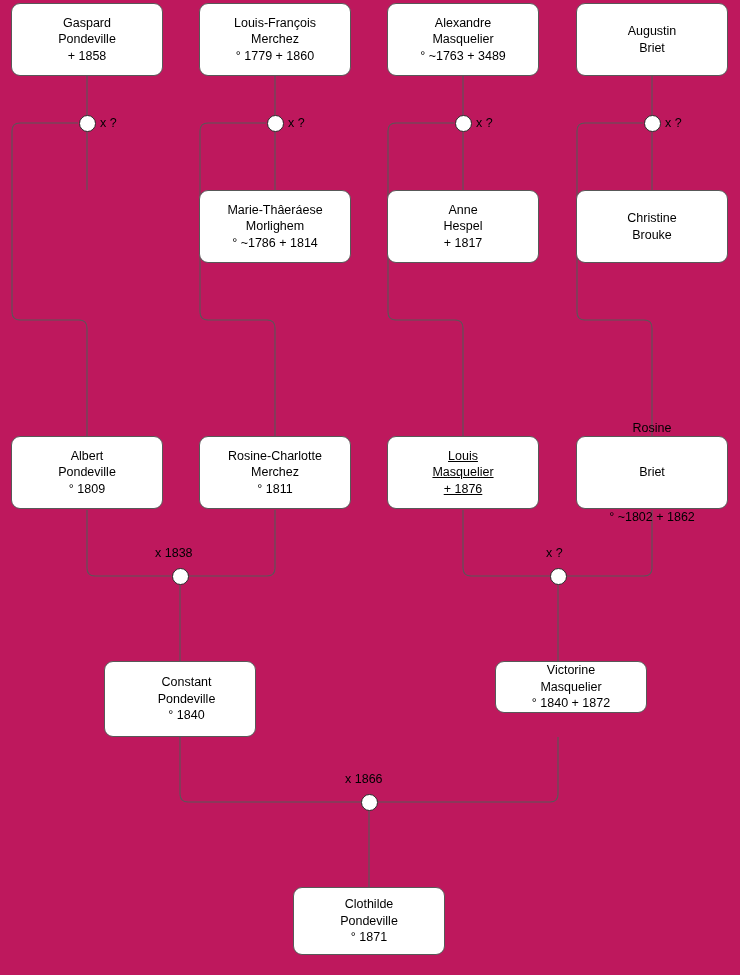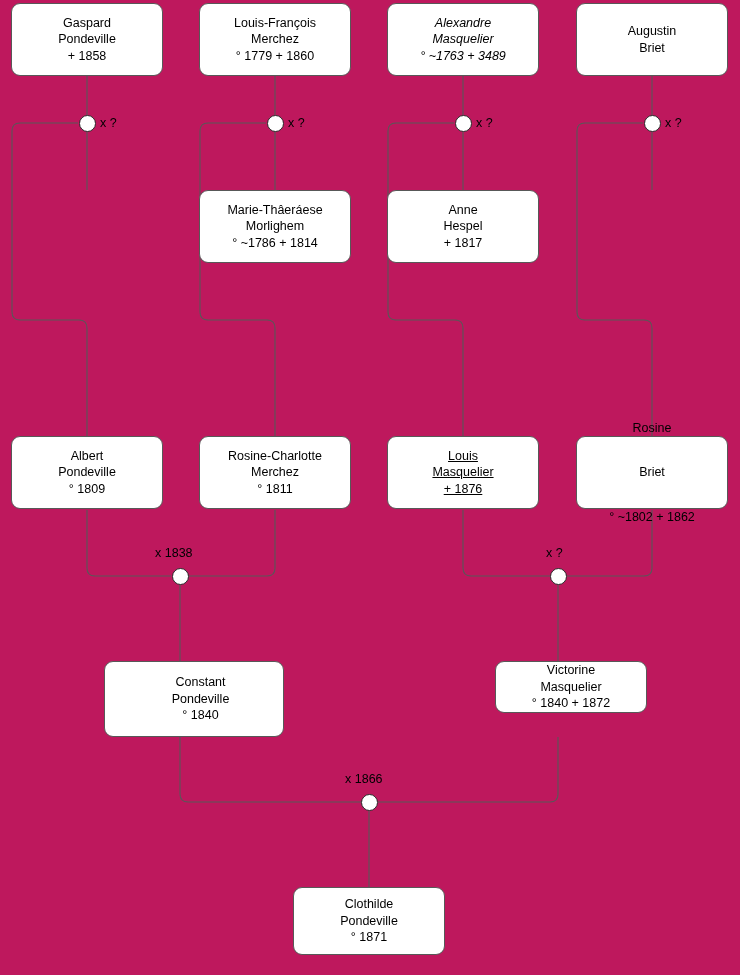--- a/index.html
+++ b/index.html
@@ -111,21 +111,21 @@
     <span class="ln">Pondeville</span>
     <span class="ln">+ 1858</span>
   </div>
 
   <div class="person" style="left:199px; top:3px; width:152px; height:73px;">
     <span class="ln">Louis-François</span>
     <span class="ln">Merchez</span>
     <span class="ln">° 1779 + 1860</span>
   </div>
 
-  <div class="person" style="left:387px; top:3px; width:152px; height:73px;font-style:italic;">
+  <div class="person" style="left:387px; top:3px; width:152px; height:73px;">
     <span class="ln">Alexandre</span>
     <span class="ln">Masquelier</span>
     <span class="ln">° ~1763 + 3489</span>
   </div>
 
   <div class="person" style="left:576px; top:3px; width:152px; height:73px;">
     <span class="ln">Augustin</span>
     <span class="ln">Briet</span>
   </div>
 
@@ -147,20 +147,24 @@
     <span class="ln">Morlighem</span>
     <span class="ln">° ~1786 + 1814</span>
   </div>
 
   <div class="person" style="left:387px; top:190px; width:152px; height:73px;">
     <span class="ln">Anne</span>
     <span class="ln">Hespel</span>
     <span class="ln">+ 1817</span>
   </div>
 
+  <div class="person" style="left:576px; top:190px; width:152px; height:73px;">
+    <span class="ln">Christine</span>
+    <span class="ln">Brouke</span>
+  </div>
 
   <div class="person" style="left:11px; top:436px; width:152px; height:73px;">
     <span class="ln">Albert</span>
     <span class="ln">Pondeville</span>
     <span class="ln">° 1809</span>
   </div>
 
   <div class="person" style="left:199px; top:436px; width:152px; height:73px;">
     <span class="ln">Rosine-Charlotte</span>
     <span class="ln">Merchez</span>
@@ -178,21 +182,21 @@
     <span class="ln">Briet</span>
     <span class="ln">° ~1802 + 1862</span>
   </div>
 
   <div class="union" style="left:171.5px; top:567.5px;"></div>
   <div class="union-label" style="left:155px; top:546px;text-align:center;">x 1838</div>
 
   <div class="union" style="left:549.5px; top:567.5px;"></div>
   <div class="union-label" style="left:546px; top:546px;">x ?</div>
 
-  <div class="person" style="left:104px; top:661px; width:180px; height:76px;padding-left:13px;">
+  <div class="person" style="left:104px; top:661px; width:152px; height:76px;padding-left:13px;">
     <span class="ln">Constant</span>
     <span class="ln">Pondeville</span>
     <span class="ln">° 1840</span>
   </div>
 
   <div class="person" style="left:495px; top:661px; width:152px; height:52px;">
     <span class="ln">Victorine</span>
     <span class="ln">Masquelier</span>
     <span class="ln">° 1840 + 1872</span>
   </div>

